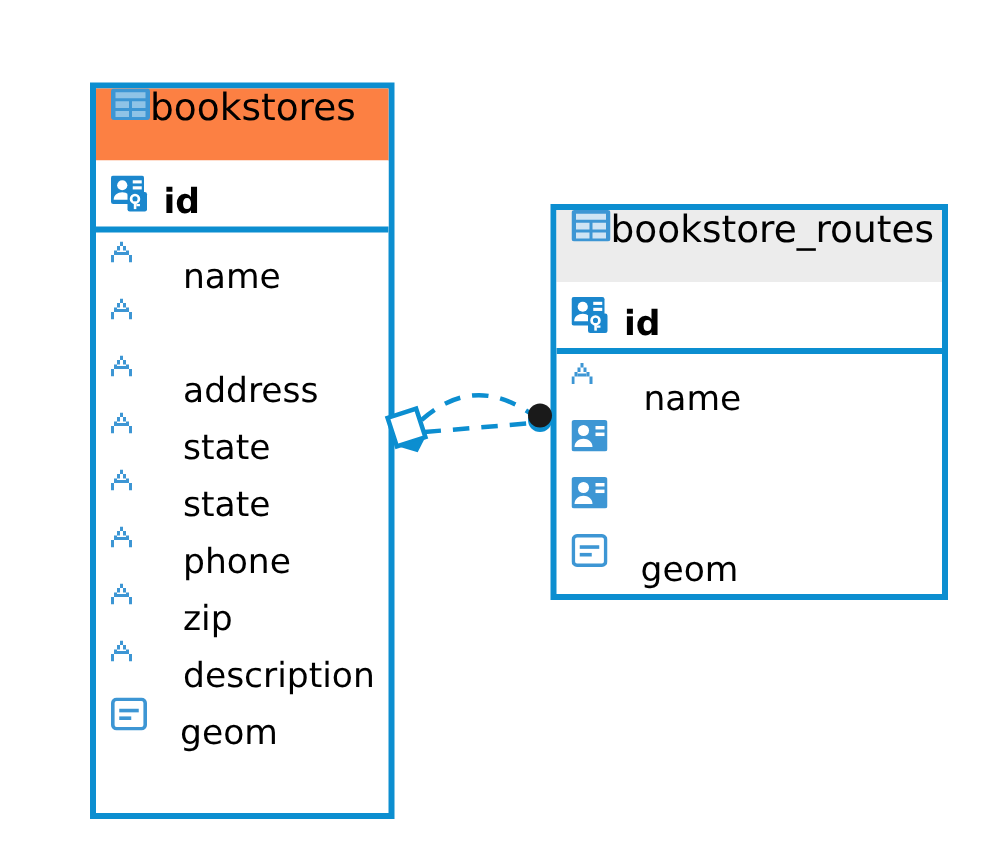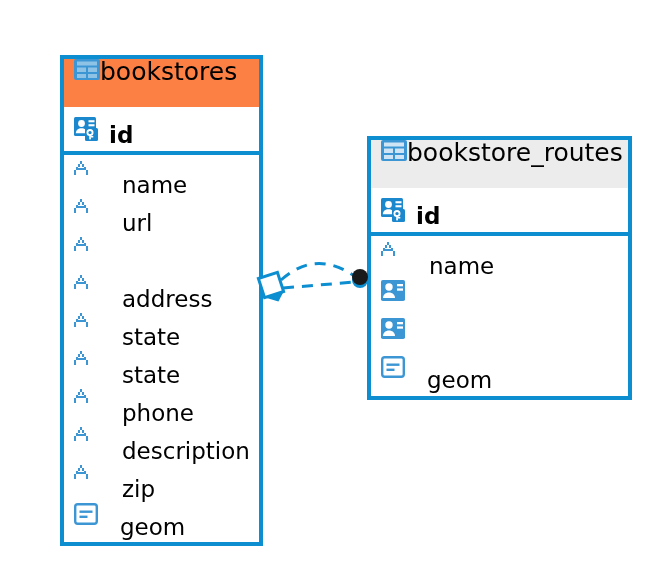--- a/index.html
+++ b/index.html
@@ -166,37 +166,20 @@
                 <rect x="8" y="14" width="12" height="4"></rect>
             </g>
             <g fill="#3d96d4" transform="translate(0,0)">
               <rect x="0" y="0" width="0" height="0"></rect>
             </g>
           </svg>
         </span>
         <span class="field-label">name</span>
       </div>
 
-      <div class="field-row">
-        <span class="icon">
-          <svg width="26" height="14" viewBox="0 0 52 28" aria-hidden="true">
-            <g fill="#3d96d4">
-              <rect x="0" y="18" width="4" height="10"></rect>
-                <rect x="4" y="12" width="4" height="6"></rect>
-              <rect x="8" y="6" width="4" height="6"></rect>
-                <rect x="12" y="0" width="4" height="6"></rect>
-              <rect x="16" y="6" width="4" height="6"></rect>
-                <rect x="20" y="12" width="4" height="6"></rect>
-              <rect x="24" y="18" width="4" height="10"></rect>
-                <rect x="8" y="14" width="12" height="4"></rect>
-            </g>
-          </svg>
-        </span>
-        <span class="field-label">url</span>
-      </div>
 
       <div class="field-row">
         <span class="icon">
           <svg width="26" height="14" viewBox="0 0 52 28" aria-hidden="true">
             <g fill="#3d96d4">
               <rect x="0" y="18" width="4" height="10"></rect>
                 <rect x="4" y="12" width="4" height="6"></rect>
               <rect x="8" y="6" width="4" height="6"></rect>
                 <rect x="12" y="0" width="4" height="6"></rect>
               <rect x="16" y="6" width="4" height="6"></rect>
@@ -288,39 +271,39 @@
                 <rect x="4" y="12" width="4" height="6"></rect>
               <rect x="8" y="6" width="4" height="6"></rect>
                 <rect x="12" y="0" width="4" height="6"></rect>
               <rect x="16" y="6" width="4" height="6"></rect>
                 <rect x="20" y="12" width="4" height="6"></rect>
               <rect x="24" y="18" width="4" height="10"></rect>
                 <rect x="8" y="14" width="12" height="4"></rect>
             </g>
           </svg>
         </span>
+        <span class="field-label">zip</span>
+      </div>
+
+      <div class="field-row">
+        <span class="icon">
+          <svg width="26" height="14" viewBox="0 0 52 28" aria-hidden="true">
+            <g fill="#3d96d4">
+              <rect x="0" y="18" width="4" height="10"></rect>
+                <rect x="4" y="12" width="4" height="6"></rect>
+              <rect x="8" y="6" width="4" height="6"></rect>
+                <rect x="12" y="0" width="4" height="6"></rect>
+              <rect x="16" y="6" width="4" height="6"></rect>
+                <rect x="20" y="12" width="4" height="6"></rect>
+              <rect x="24" y="18" width="4" height="10"></rect>
+                <rect x="8" y="14" width="12" height="4"></rect>
+            </g>
+          </svg>
+        </span>
         <span class="field-label">description</span>
-      </div>
-
-      <div class="field-row">
-        <span class="icon">
-          <svg width="26" height="14" viewBox="0 0 52 28" aria-hidden="true">
-            <g fill="#3d96d4">
-              <rect x="0" y="18" width="4" height="10"></rect>
-                <rect x="4" y="12" width="4" height="6"></rect>
-              <rect x="8" y="6" width="4" height="6"></rect>
-                <rect x="12" y="0" width="4" height="6"></rect>
-              <rect x="16" y="6" width="4" height="6"></rect>
-                <rect x="20" y="12" width="4" height="6"></rect>
-              <rect x="24" y="18" width="4" height="10"></rect>
-                <rect x="8" y="14" width="12" height="4"></rect>
-            </g>
-          </svg>
-        </span>
-        <span class="field-label">zip</span>
       </div>
 
       <div class="field-row">
         <span class="icon">
           <svg width="24" height="22" viewBox="0 0 24 22" aria-hidden="true">
             <rect x="1.2" y="1.2" width="21.6" height="19.6" rx="2.5" fill="none" stroke="#3d96d4" stroke-width="2.4"></rect>
             <rect x="5.5" y="7.5" width="13" height="2.4" fill="#3d96d4"></rect>
             <rect x="5.5" y="12.6" width="8" height="2.4" fill="#3d96d4"></rect>
           </svg>
         </span>

